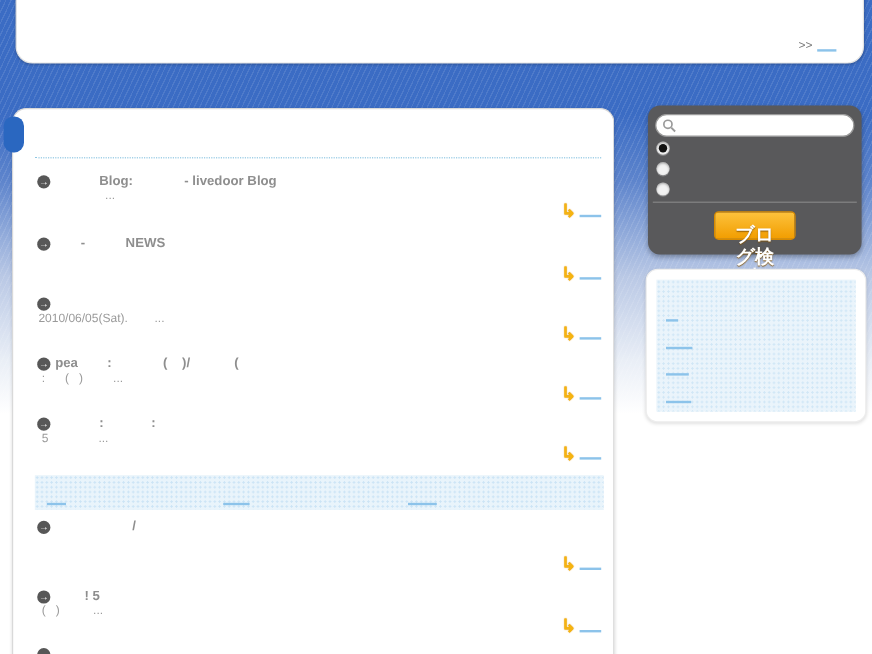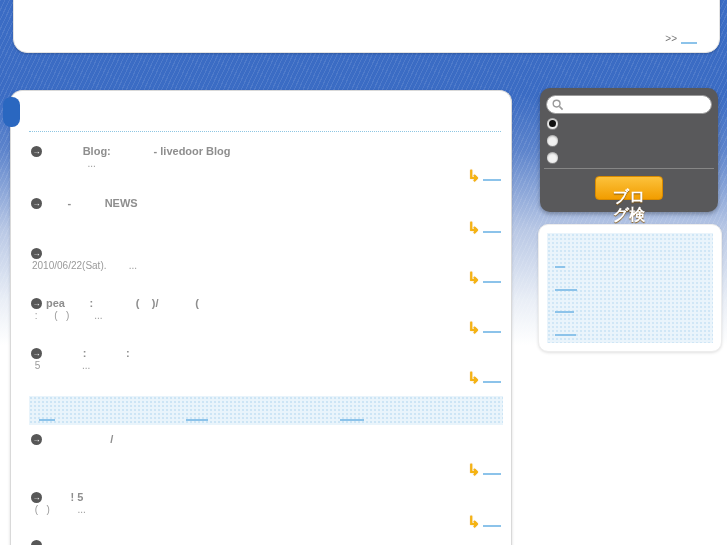--- a/index.html
+++ b/index.html
@@ -94,21 +94,21 @@
     <span class="bullet">→</span>
     <a href="#" class="title">       -           NEWS</a>
     <div class="more">
       <span class="jump-icon">↳</span><a href="#" class="blank-link"></a>
     </div>
   </div>
 
   <div class="item item3">
     <span class="bullet">→</span>
     <a href="#" class="title"></a>
-    <div class="snippet">2010/06/22(Sat).        ...</div>
+    <div class="snippet">2010/06/05(Sat).        ...</div>
     <div class="more">
       <span class="jump-icon">↳</span><a href="#" class="blank-link"></a>
     </div>
   </div>
 
   <div class="item item4">
     <span class="bullet">→</span>
     <a href="#" class="title">pea        :              (    )/            (</a>
     <div class="snippet"> :      (   )         ...</div>
     <div class="more">

